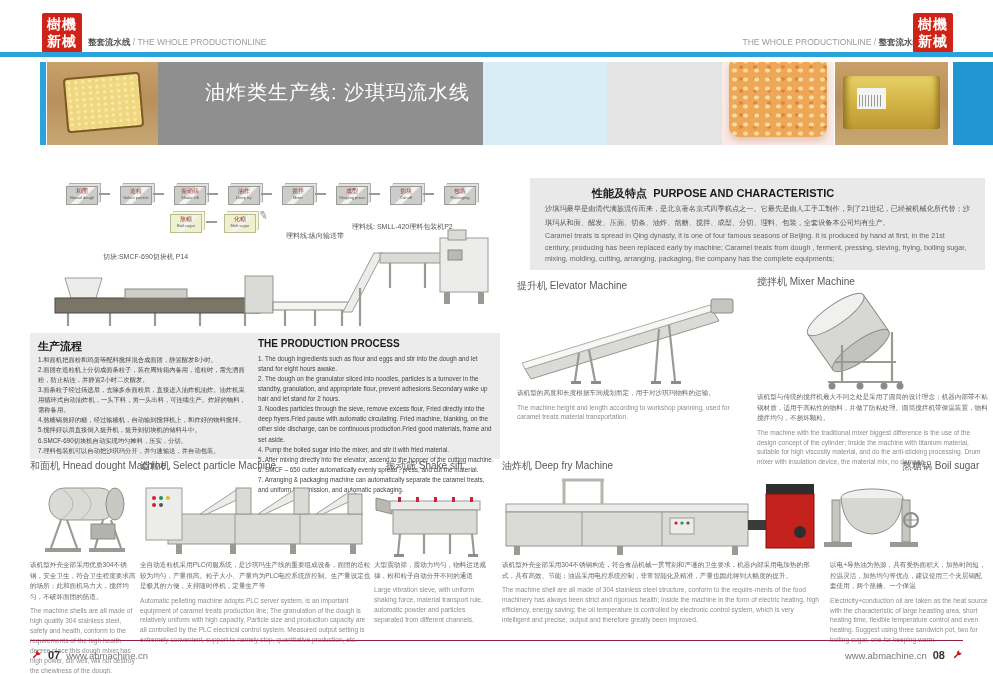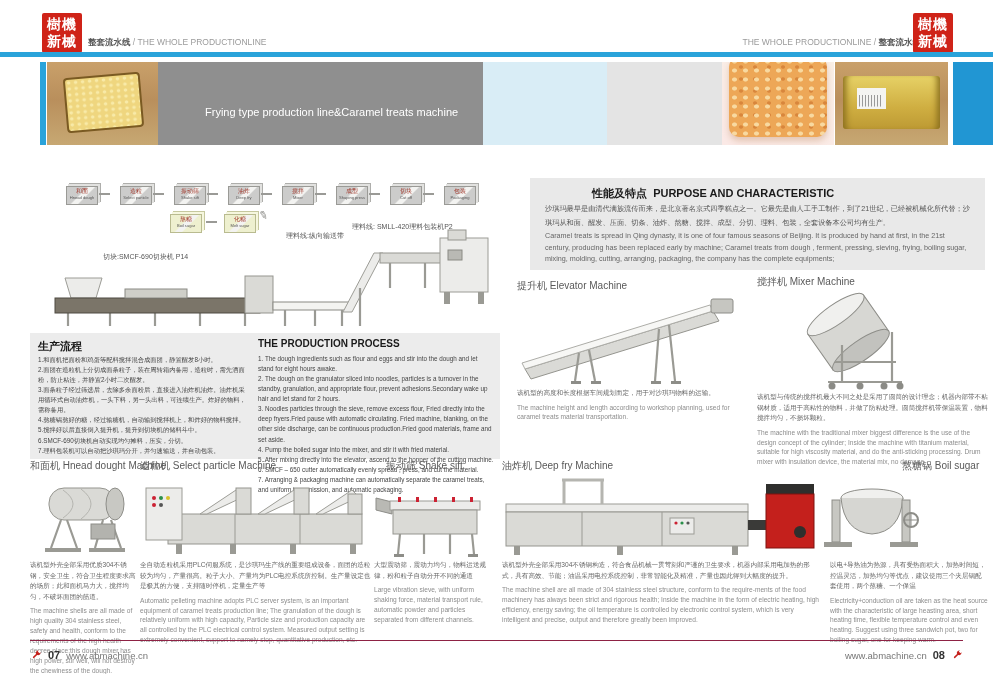--- a/index.html
+++ b/index.html
@@ -89,21 +89,21 @@
     <span>新械</span>
   </div>
 
   <div class="bar-blue"></div>
 
   <div class="banner-strip"></div>
   <div class="photo wood" style="left:47px;width:111px;">
     <div class="treat"></div>
   </div>
   <div class="title-block">
-    <div class="title-en">Frying type production line&amp;Caramel treats machine</div>
+    <div class="title-zh">油炸类生产线: 沙琪玛流水线</div>
   </div>
   <div class="blk" style="left:483px;width:124px;background:#d9edf6;"></div>
   <div class="blk" style="left:607px;width:115px;background:#e4e4e4;"></div>
   <div class="photo closeup" style="left:722px;width:112px;">
     <div class="bigtreat"></div>
   </div>
   <div class="photo wood" style="left:835px;width:113px;">
     <div class="pack">
       <div class="pack-label"></div>
     </div>

